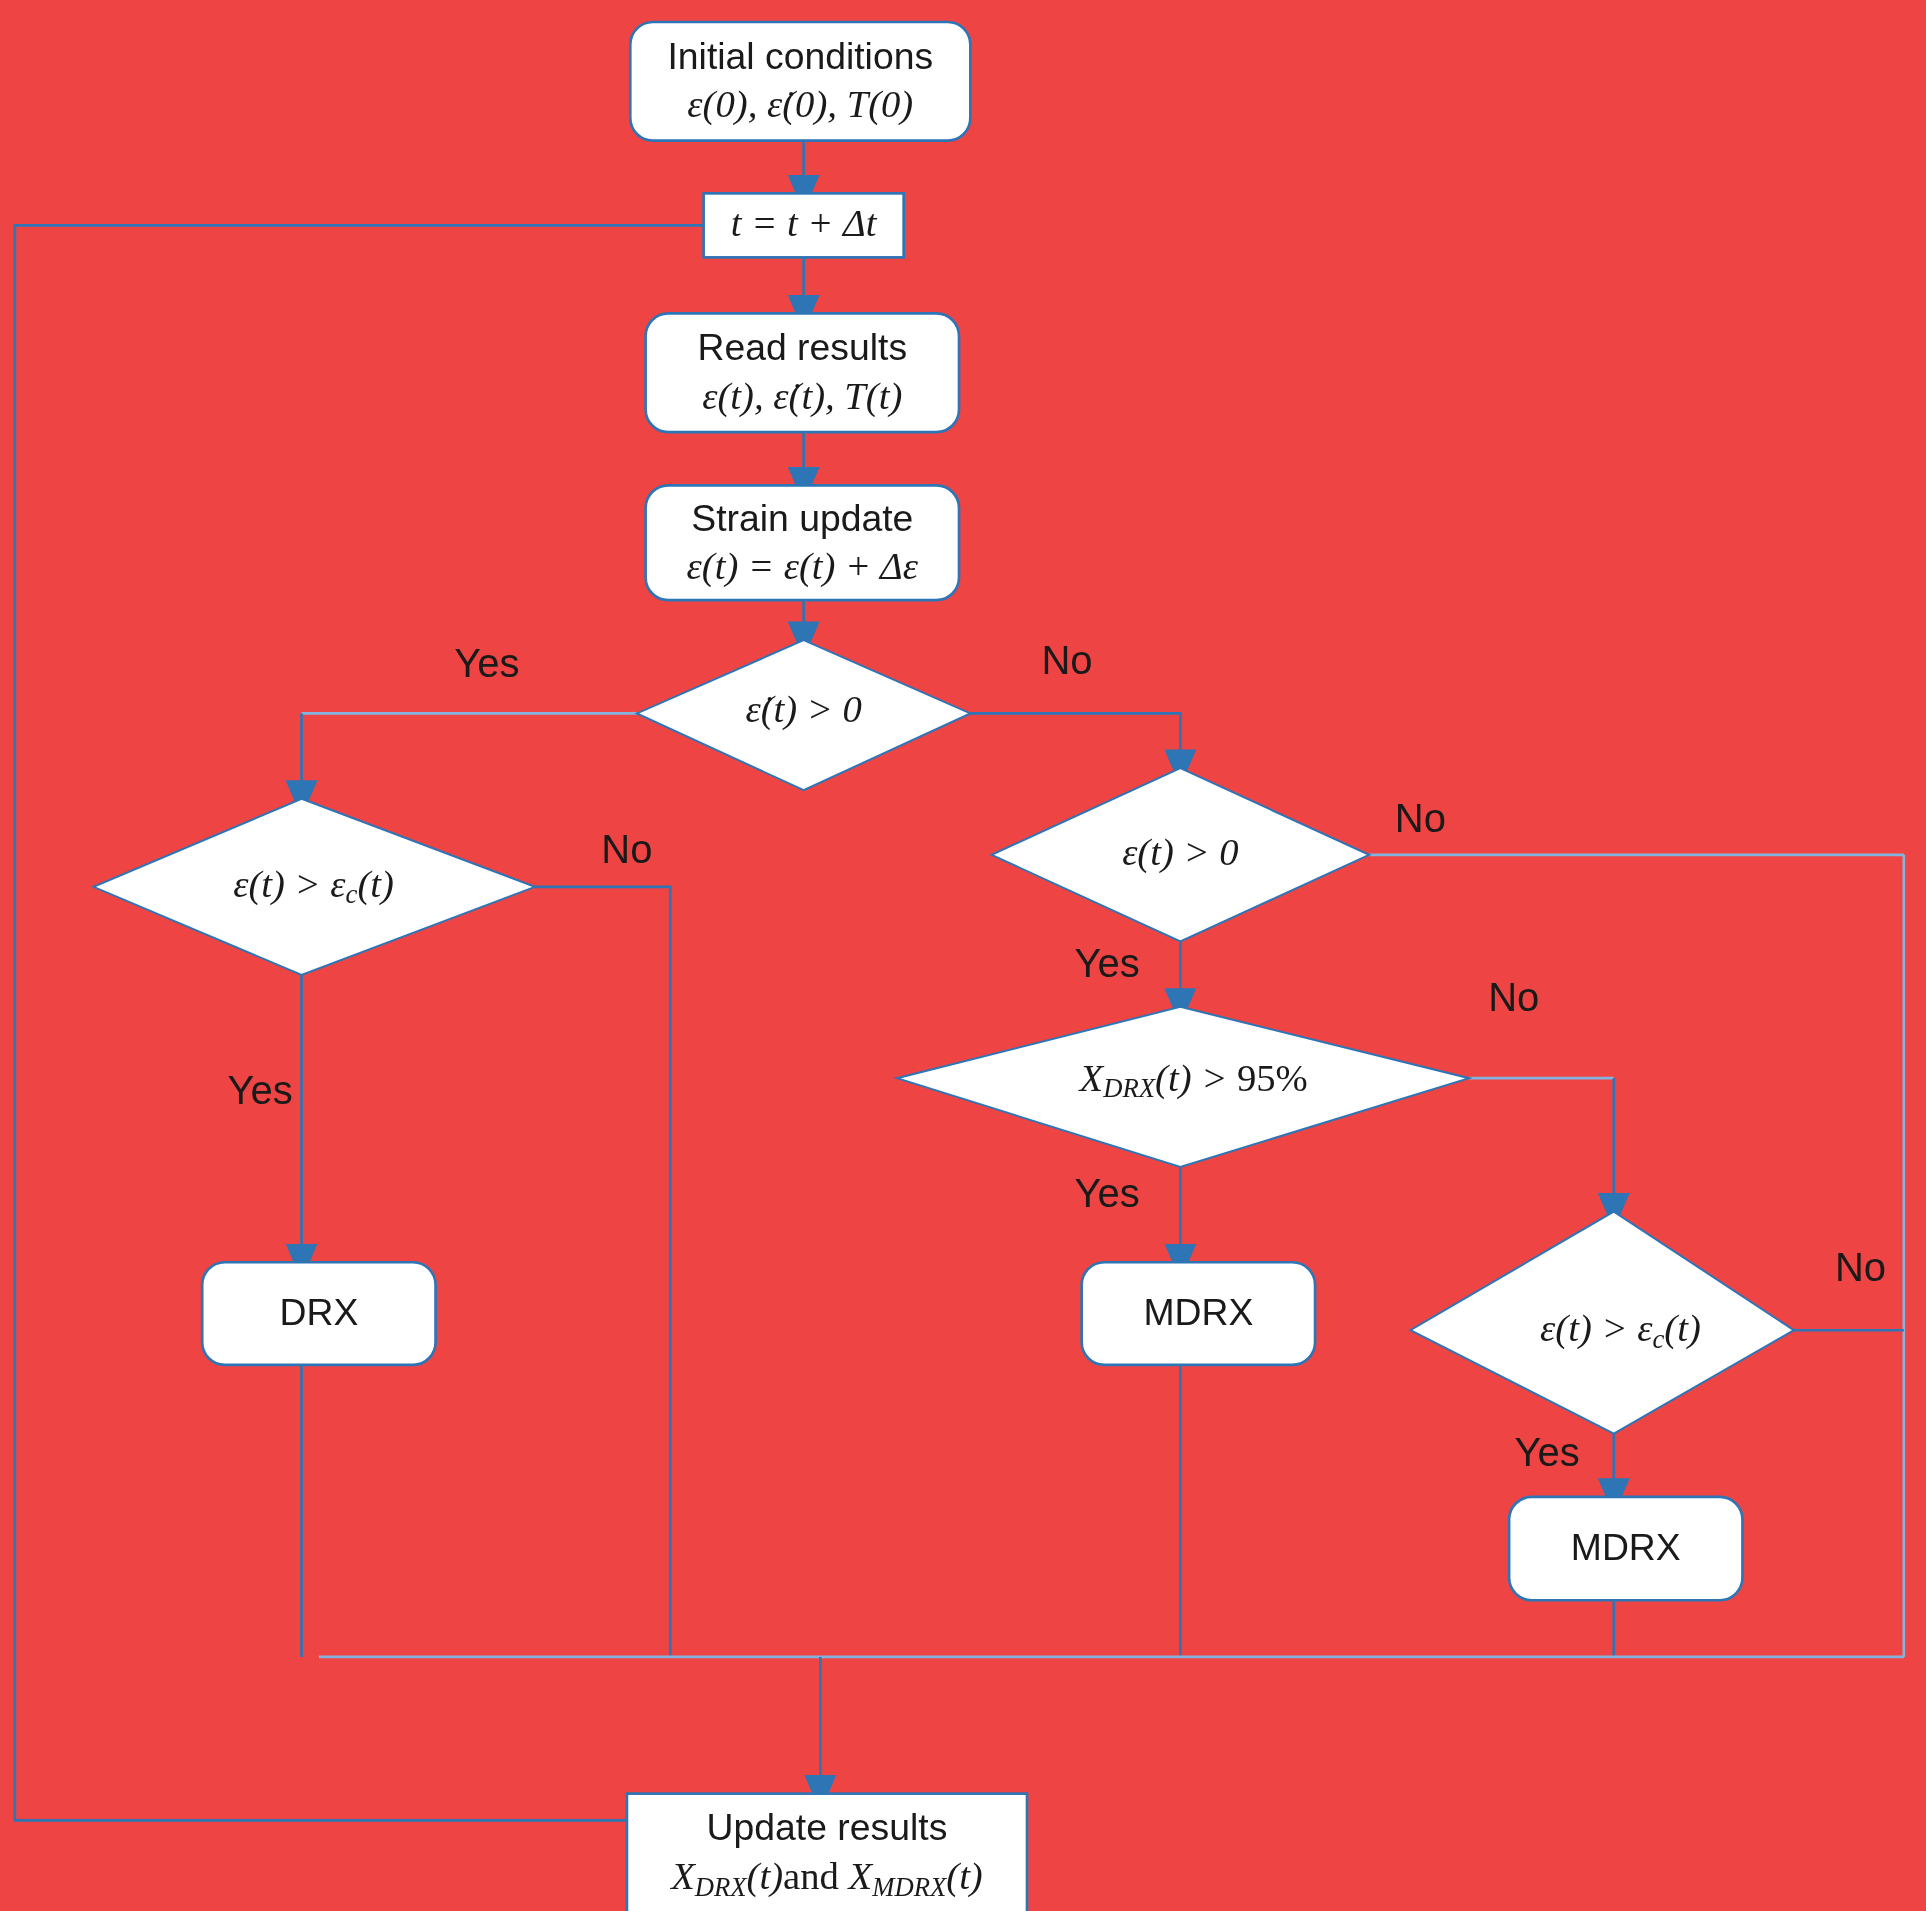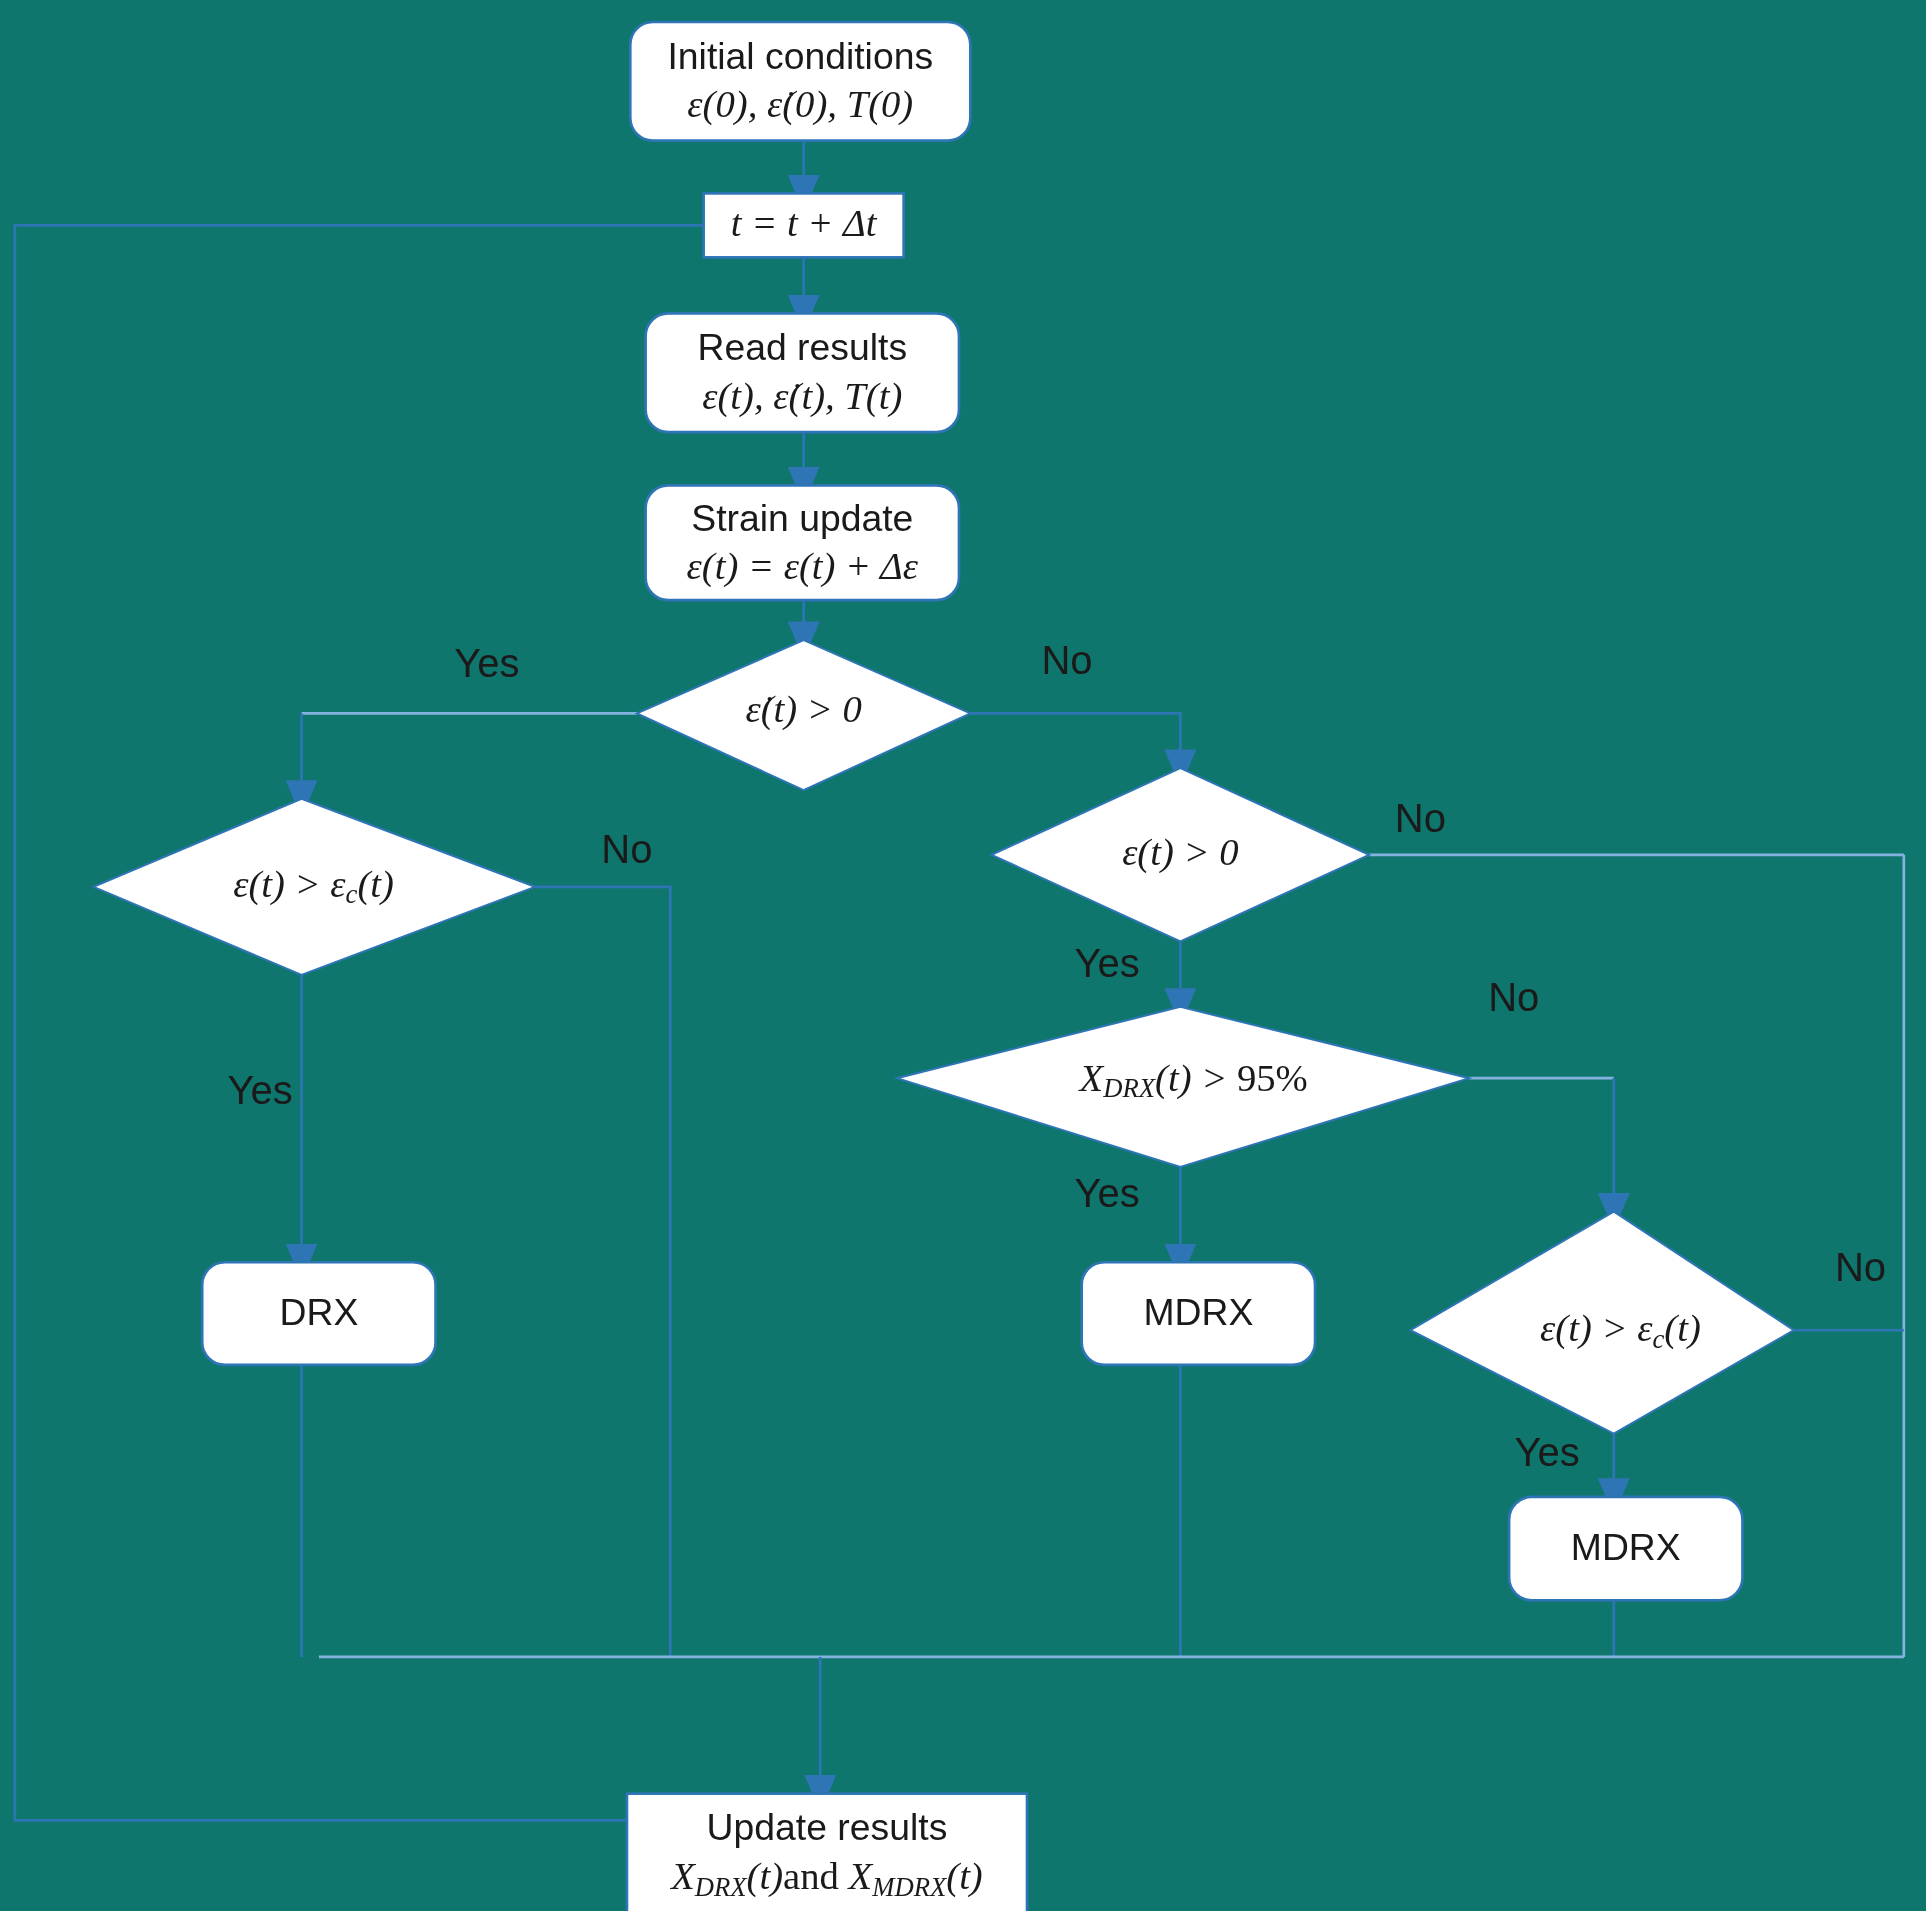--- a/index.html
+++ b/index.html
@@ -4,21 +4,21 @@
 <style>
   html, body {
     margin: 0;
     padding: 0;
     background: #ffffff;
   }
   #stage {
     position: relative;
     width: 1926px;
     height: 1911px;
-    background: #0f766e;
+    background: #ef4444;
     font-family: "Liberation Sans", sans-serif;
   }
   svg.flow {
     display: block;
     width: 1926px;
     height: 1911px;
   }
   .node-shape {
     fill: #ffffff;
     stroke: #2E75B6;

